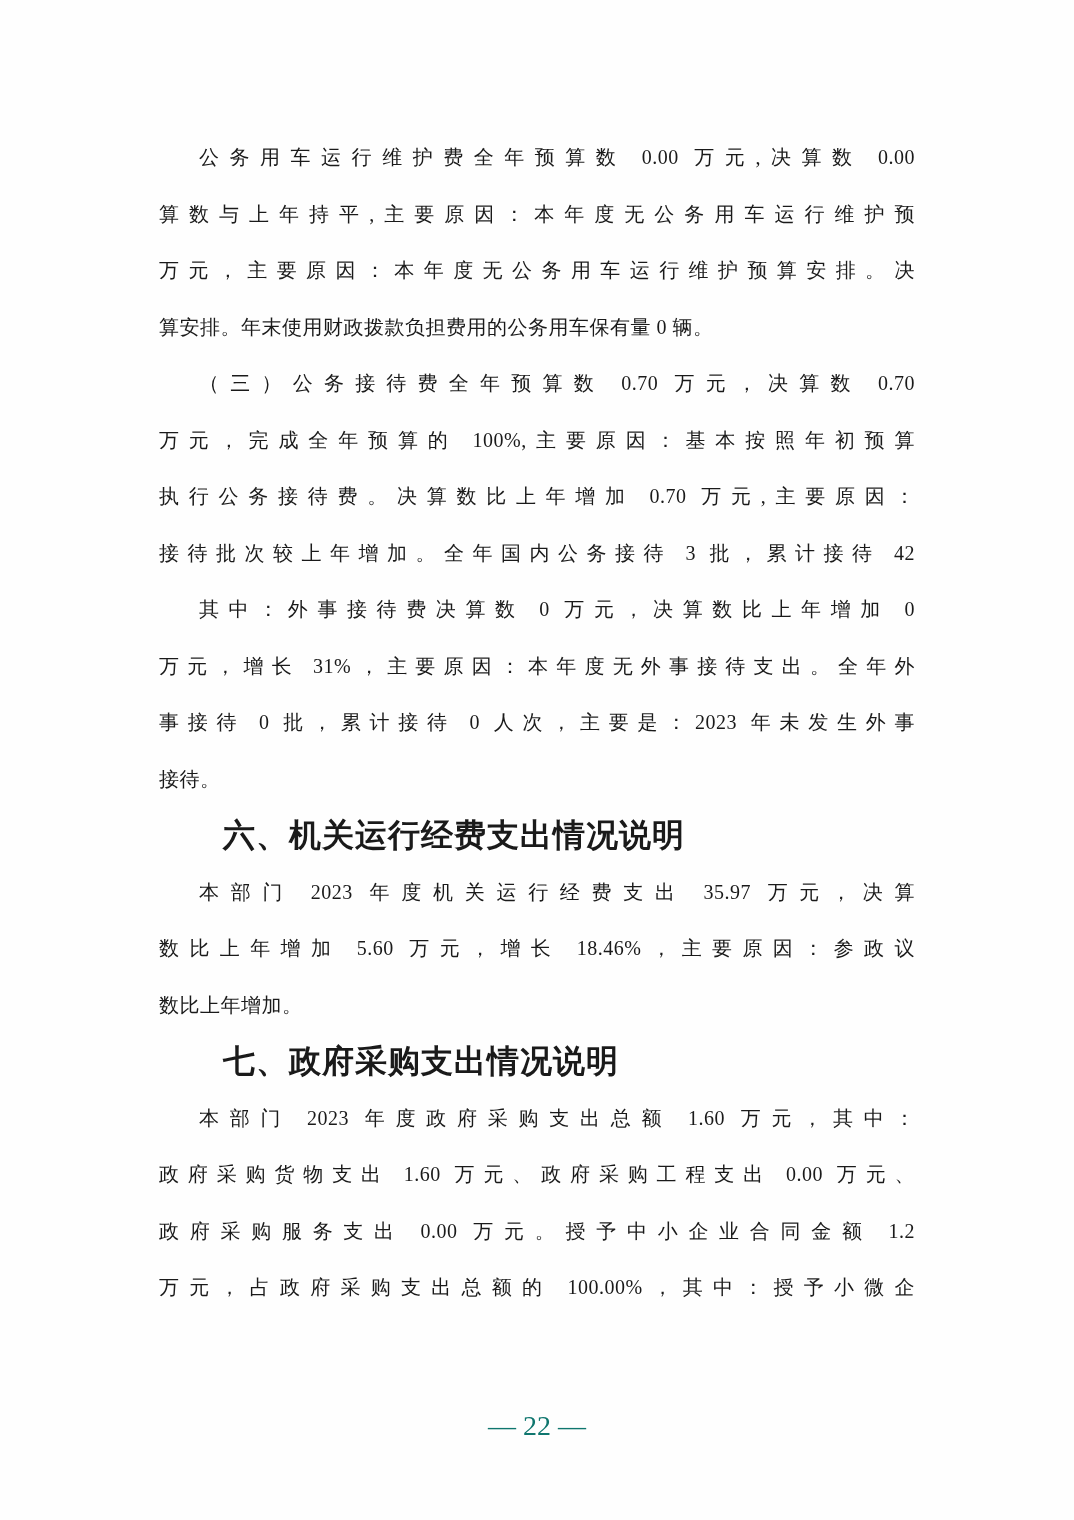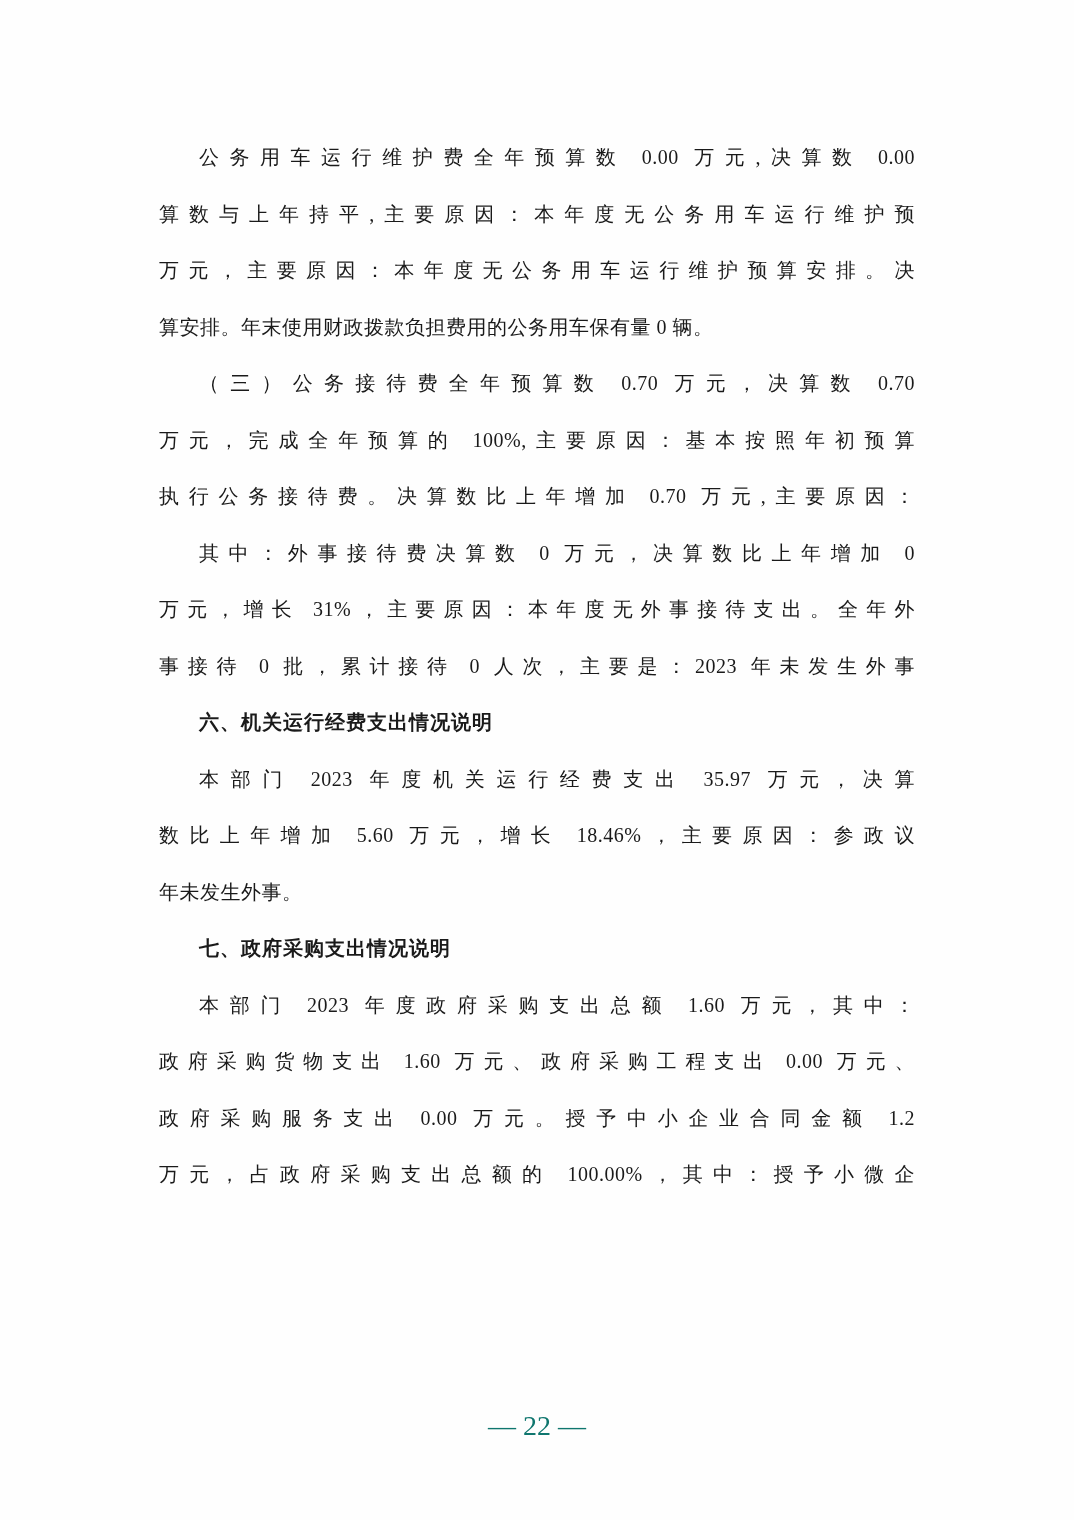--- a/index.html
+++ b/index.html
@@ -25,21 +25,21 @@
     height: 56.5px;
     text-align: justify;
     text-align-last: justify;
     letter-spacing: 0.5px;
   }
   .line.first { text-indent: 2em; }
   .line.lastline { text-align-last: left; }
   .para.heading .line {
     font-family: "Liberation Sans", "DejaVu Sans", sans-serif;
     font-weight: 700;
-    font-size: 20px;
+    font-size: 32px;
     text-align-last: left;
     letter-spacing: 1px;
   }
   .footer {
     position: absolute;
     left: 0;
     right: 0;
     top: 1398px;
     height: 56px;
     line-height: 56px;
@@ -56,33 +56,35 @@
       <div class="para body">
         <div class="line first">公务用车运行维护费全年预算数 0.00 万元,决算数 0.00</div>
         <div class="line">算数与上年持平,主要原因：本年度无公务用车运行维护预</div>
         <div class="line">万元，主要原因：本年度无公务用车运行维护预算安排。决</div>
         <div class="line lastline">算安排。年末使用财政拨款负担费用的公务用车保有量 0 辆。</div>
       </div>
       <div class="para body">
         <div class="line first">（三）公务接待费全年预算数 0.70 万元，决算数 0.70</div>
         <div class="line">万元，完成全年预算的 100%,主要原因：基本按照年初预算</div>
         <div class="line">执行公务接待费。决算数比上年增加 0.70 万元,主要原因：</div>
+        <div class="line">接待批次较上年增加。全年国内公务接待 3 批，累计接待 42</div>
       </div>
       <div class="para body">
         <div class="line first">其中：外事接待费决算数 0 万元，决算数比上年增加 0</div>
         <div class="line">万元，增长 31%，主要原因：本年度无外事接待支出。全年外</div>
         <div class="line">事接待 0 批，累计接待 0 人次，主要是：2023 年未发生外事</div>
+        <div class="line lastline">接待。</div>
       </div>
       <div class="para heading">
         <div class="line first lastline">六、机关运行经费支出情况说明</div>
       </div>
       <div class="para body">
         <div class="line first">本部门 2023 年度机关运行经费支出 35.97 万元，决算</div>
         <div class="line">数比上年增加 5.60 万元，增长 18.46%，主要原因：参政议</div>
-        <div class="line lastline">年未发生外事。</div>
+        <div class="line lastline">数比上年增加。</div>
       </div>
       <div class="para heading">
         <div class="line first lastline">七、政府采购支出情况说明</div>
       </div>
       <div class="para body">
         <div class="line first">本部门 2023 年度政府采购支出总额 1.60 万元，其中：</div>
         <div class="line">政府采购货物支出 1.60 万元、政府采购工程支出 0.00 万元、</div>
         <div class="line">政府采购服务支出 0.00 万元。授予中小企业合同金额 1.2</div>
         <div class="line">万元，占政府采购支出总额的 100.00%，其中：授予小微企</div>
       </div>

